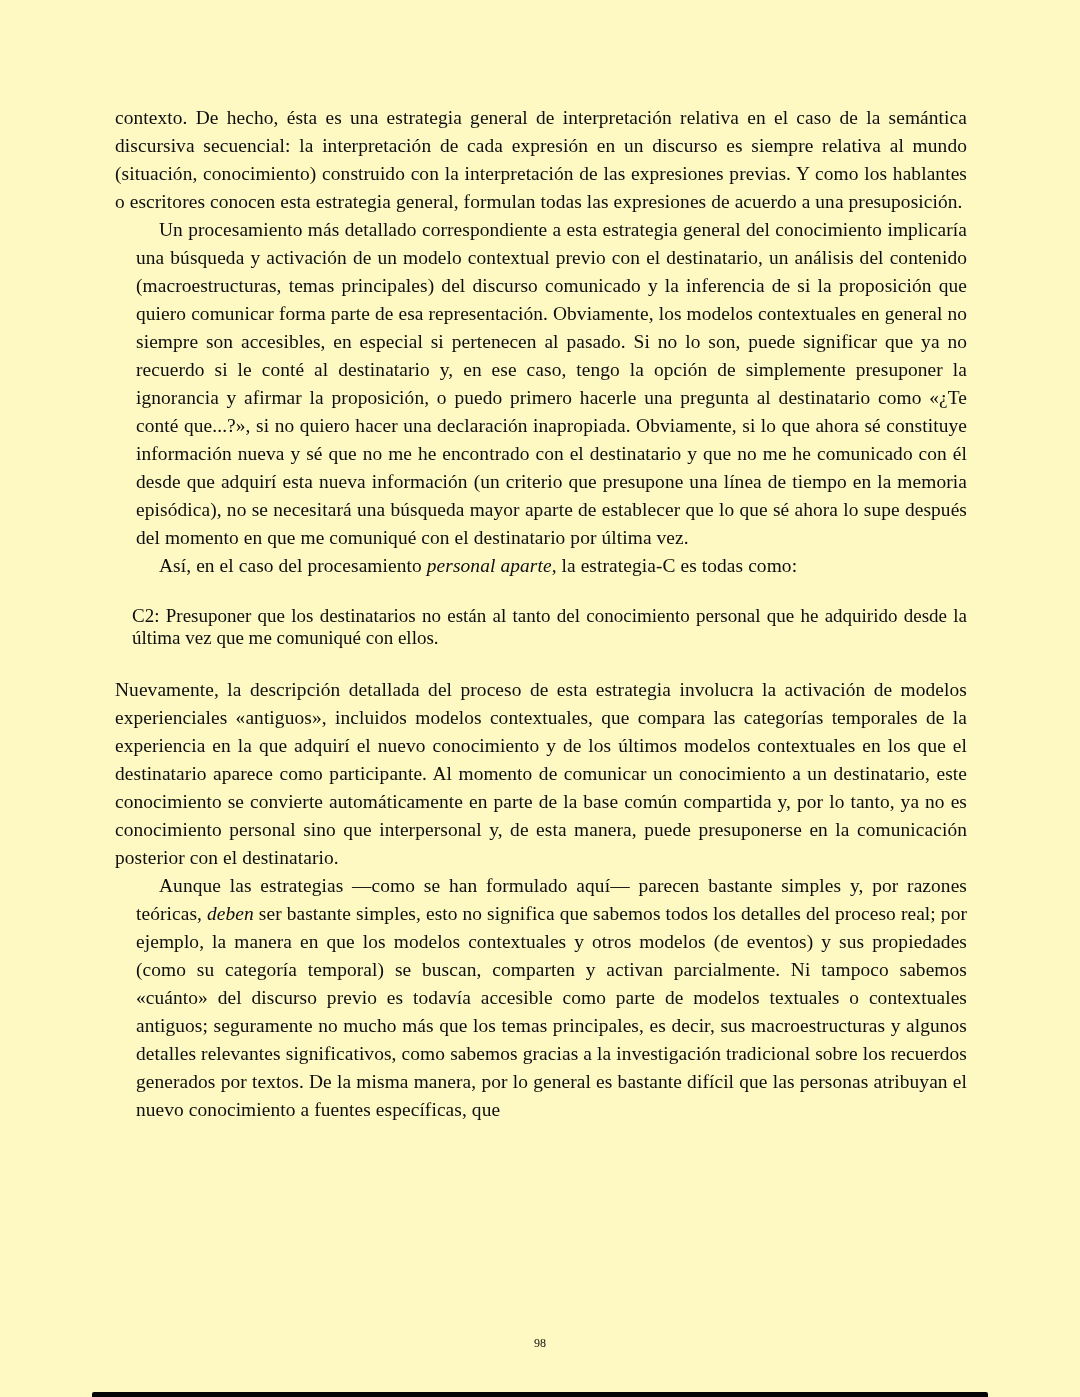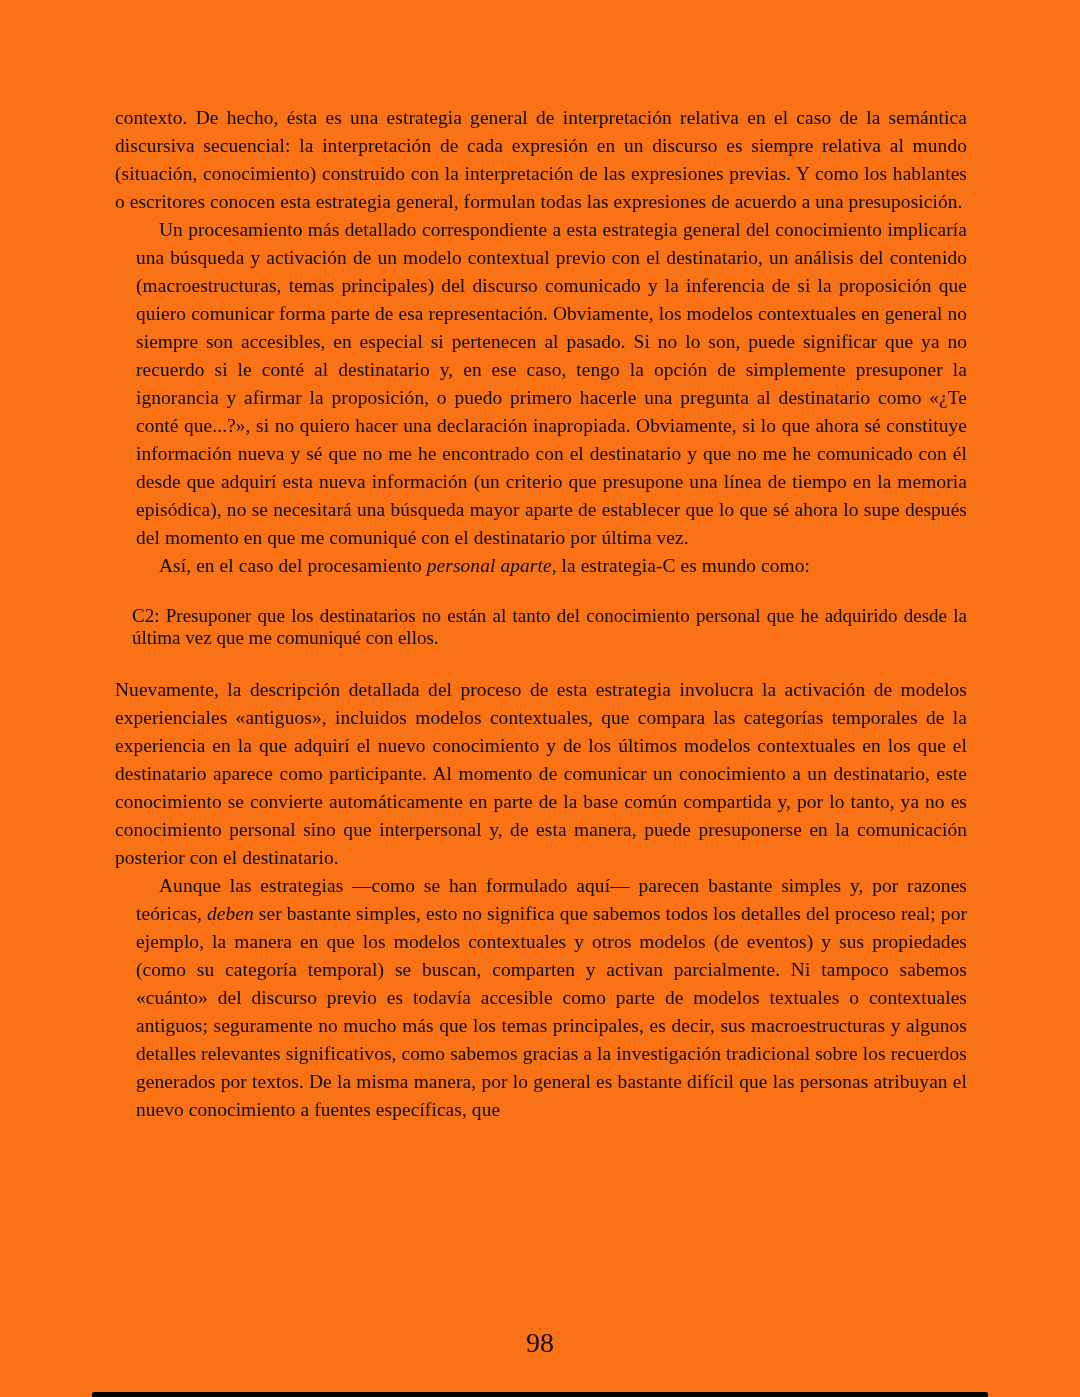--- a/index.html
+++ b/index.html
@@ -5,21 +5,21 @@
   html, body {
     margin: 0;
     padding: 0;
     background: #e8e8e8;
   }
   .page {
     position: relative;
     width: 1080px;
     height: 1397px;
     margin: 0 auto;
-    background: #f97316;
+    background: #fef9c3;
     font-family: "Liberation Serif", "DejaVu Serif", serif;
     color: #0e0e0e;
     box-sizing: border-box;
     overflow: hidden;
   }
   .content {
     position: absolute;
     top: 104px;
     left: 115px;
     width: 852px;
@@ -46,41 +46,41 @@
   }
   em {
     font-style: italic;
   }
   .page-number {
     position: absolute;
     left: 0;
     right: 0;
     bottom: 42px;
     text-align: center;
-    font-size: 28px;
+    font-size: 12px;
     line-height: 24px;
   }
   .scan-edge {
     position: absolute;
     bottom: 0;
     left: 92px;
     right: 92px;
     height: 5px;
     background: #050505;
     border-radius: 2px 2px 0 0;
   }
 </style>
 </head>
 <body>
 
 <div class="page">
   <div class="content">
     <p class="body-text"><span>contexto. De hecho, ésta es una estrategia general de interpretación relativa en el caso de la semántica discursiva secuencial: la interpretación de cada expresión en un discurso es siempre relativa al mundo (situación, conocimiento) construido con la interpretación de las expresiones previas. Y como los hablantes o escritores conocen esta estrategia general, formulan todas las expresiones de acuerdo a una presuposición.</span></p>
     <p class="body-text indent"><span>Un procesamiento más detallado correspondiente a esta estrategia general del conocimiento implicaría una búsqueda y activación de un modelo contextual previo con el destinatario, un análisis del contenido (macroestructuras, temas principales) del discurso comunicado y la inferencia de si la proposición que quiero comunicar forma parte de esa representación. Obviamente, los modelos contextuales en general no siempre son accesibles, en especial si pertenecen al pasado. Si no lo son, puede significar que ya no recuerdo si le conté al destinatario y, en ese caso, tengo la opción de simplemente presuponer la ignorancia y afirmar la proposición, o puedo primero hacerle una pregunta al destinatario como «¿Te conté que...?», si no quiero hacer una declaración inapropiada. Obviamente, si lo que ahora sé constituye información nueva y sé que no me he encontrado con el destinatario y que no me he comunicado con él desde que adquirí esta nueva información (un criterio que presupone una línea de tiempo en la memoria episódica), no se necesitará una búsqueda mayor aparte de establecer que lo que sé ahora lo supe después del momento en que me comuniqué con el destinatario por última vez.</span></p>
-    <p class="body-text indent"><span>Así, en el caso del procesamiento </span><em>personal aparte</em><span>, la estrategia-C es mundo como:</span></p>
+    <p class="body-text indent"><span>Así, en el caso del procesamiento </span><em>personal aparte</em><span>, la estrategia-C es todas como:</span></p>
     <blockquote class="block-quote"><span>C2: Presuponer que los destinatarios no están al tanto del conocimiento personal que he adquirido desde la última vez que me comuniqué con ellos.</span></blockquote>
     <p class="body-text"><span>Nuevamente, la descripción detallada del proceso de esta estrategia involucra la activación de modelos experienciales «antiguos», incluidos modelos contextuales, que compara las categorías temporales de la experiencia en la que adquirí el nuevo conocimiento y de los últimos modelos contextuales en los que el destinatario aparece como participante. Al momento de comunicar un conocimiento a un destinatario, este conocimiento se convierte automáticamente en parte de la base común compartida y, por lo tanto, ya no es conocimiento personal sino que interpersonal y, de esta manera, puede presuponerse en la comunicación posterior con el destinatario.</span></p>
     <p class="body-text indent"><span>Aunque las estrategias —como se han formulado aquí— parecen bastante simples y, por razones teóricas, </span><em>deben</em><span> ser bastante simples, esto no significa que sabemos todos los detalles del proceso real; por ejemplo, la manera en que los modelos contextuales y otros modelos (de eventos) y sus propiedades (como su categoría temporal) se buscan, comparten y activan parcialmente. Ni tampoco sabemos «cuánto» del discurso previo es todavía accesible como parte de modelos textuales o contextuales antiguos; seguramente no mucho más que los temas principales, es decir, sus macroestructuras y algunos detalles relevantes significativos, como sabemos gracias a la investigación tradicional sobre los recuerdos generados por textos. De la misma manera, por lo general es bastante difícil que las personas atribuyan el nuevo conocimiento a fuentes específicas, que</span></p>
   </div>
 
   <div class="page-number">98</div>
 
   <div class="scan-edge"></div>
 </div>
 

